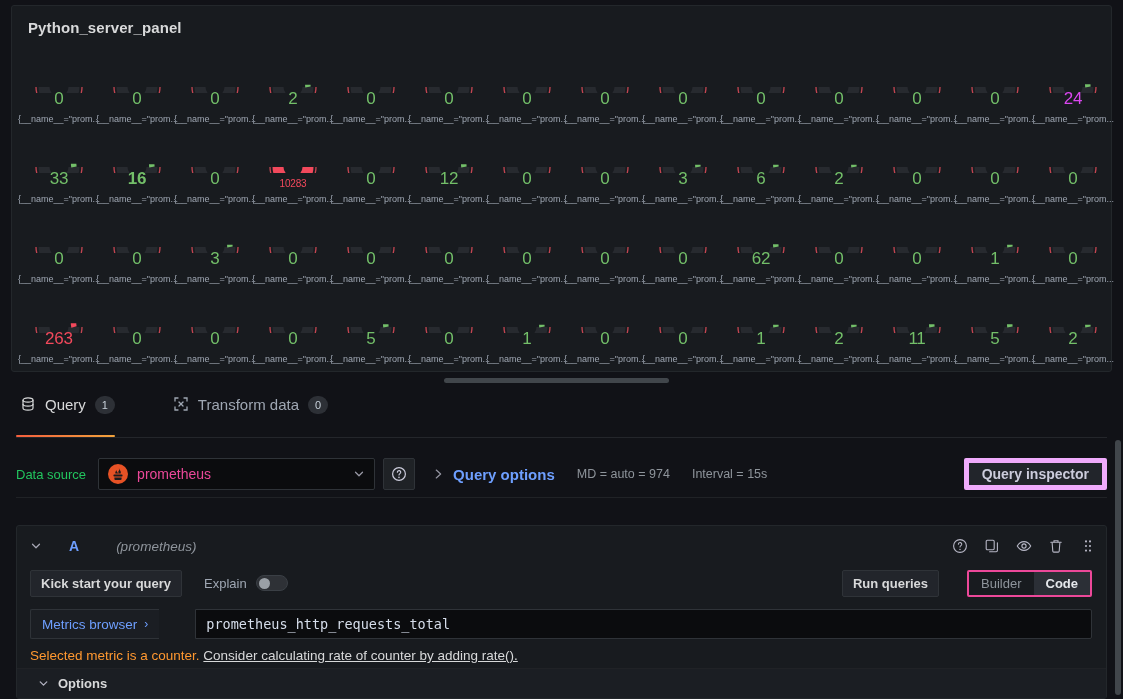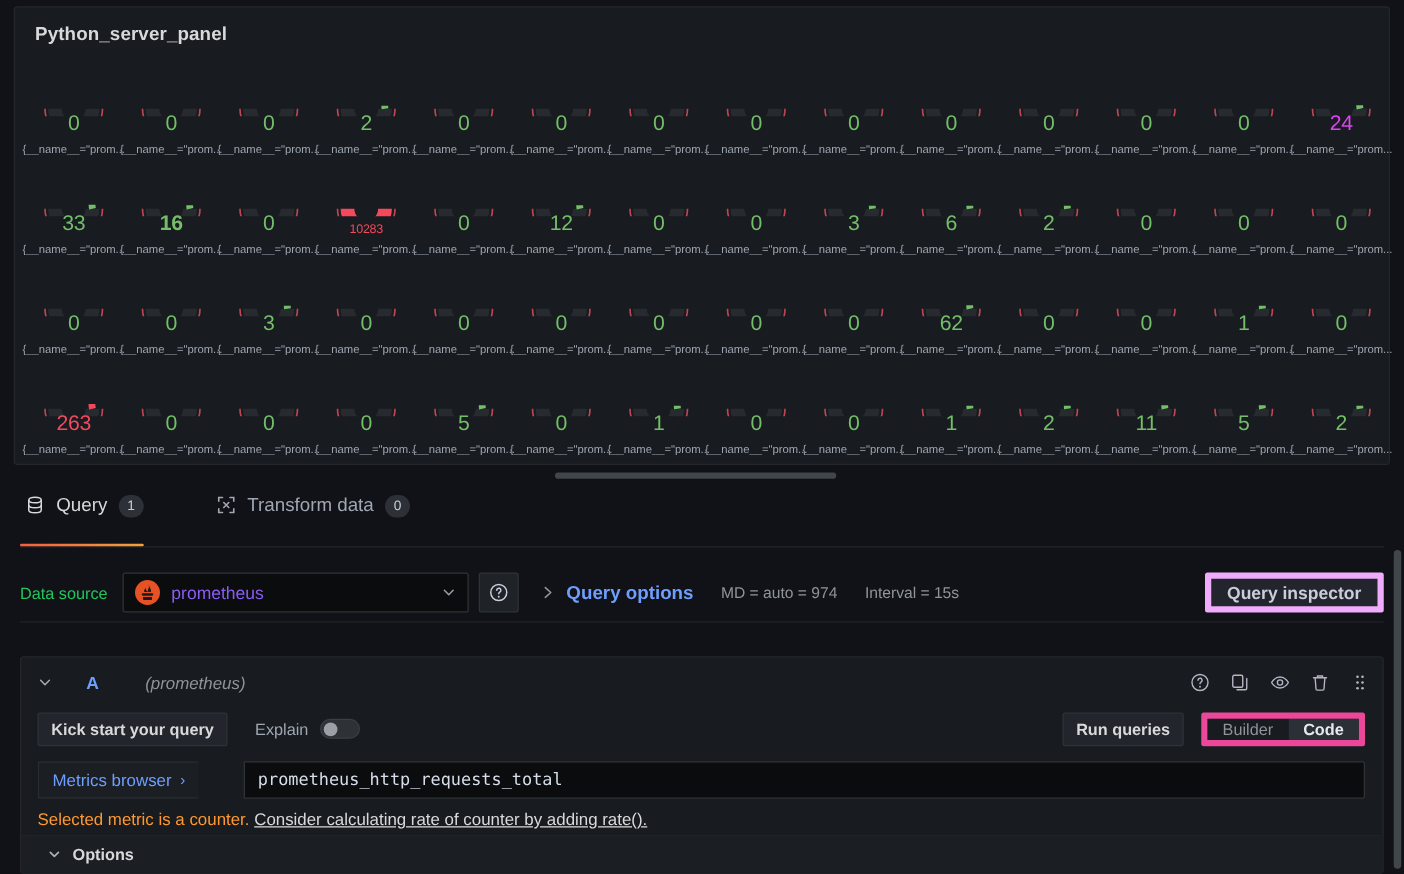--- a/index.html
+++ b/index.html
@@ -109,21 +109,21 @@
   }
   .ds-picker {
     width: 277px; height: 32px;
     background: #0b0c0e;
     border: 1px solid #2f3338;
     border-radius: 2px;
     display: flex; align-items: center;
     padding: 0 8px 0 9px; gap: 9px;
     cursor: pointer;
   }
-  .ds-name { font-size: 14px; color: #8b5cf6; flex: 1; }
+  .ds-name { font-size: 14px; color: #ec4899; flex: 1; }
   .prom-logo { width: 20px; height: 20px; display: block; }
   .chev { width: 14px; height: 14px; opacity: .75; }
   .icon-btn {
     width: 32px; height: 32px; margin-left: 8px;
     background: #1f2226; border: 1px solid #2f3338; border-radius: 2px;
     display: flex; align-items: center; justify-content: center;
     cursor: pointer;
   }
   .qopt-arrow { margin-left: 16px; width:14px;height:14px;opacity:.7; cursor:pointer;}
   .qopt-link {
@@ -179,24 +179,24 @@
   .toggle {
     width: 32px; height: 16px; border-radius: 8px;
     background: #2e3136; border: 1px solid #3a3f45;
     position: relative; cursor: pointer;
   }
   .toggle .knob {
     position: absolute; left: 2px; top: 1.5px;
     width: 11px; height: 11px; border-radius: 50%;
     background: #9aa0a6;
   }
-  .qbar-right { margin-left: auto; display: flex; align-items: center; gap: 14px; }
+  .qbar-right { margin-left: auto; display: flex; align-items: center; gap: 28px; }
   .seg {
     display: flex; height: 27px;
-    border: 5px solid #ec4899; border-radius: 2px; overflow: hidden;
+    border: 2px solid #ec4899; border-radius: 2px; overflow: hidden;
   }
   .seg > div {
     padding: 0 12px; display: flex; align-items: center;
     font-size: 13px; color: #8e949b; background: #181b1f; cursor: pointer;
   }
   .seg > div.on { background: #2b2f36; color: #e6e9ed; font-weight: 600; }
 
   .qexpr {
     display: flex; align-items: stretch;
     margin: 9px 14px 0 13px; height: 30px; gap: 36px;

